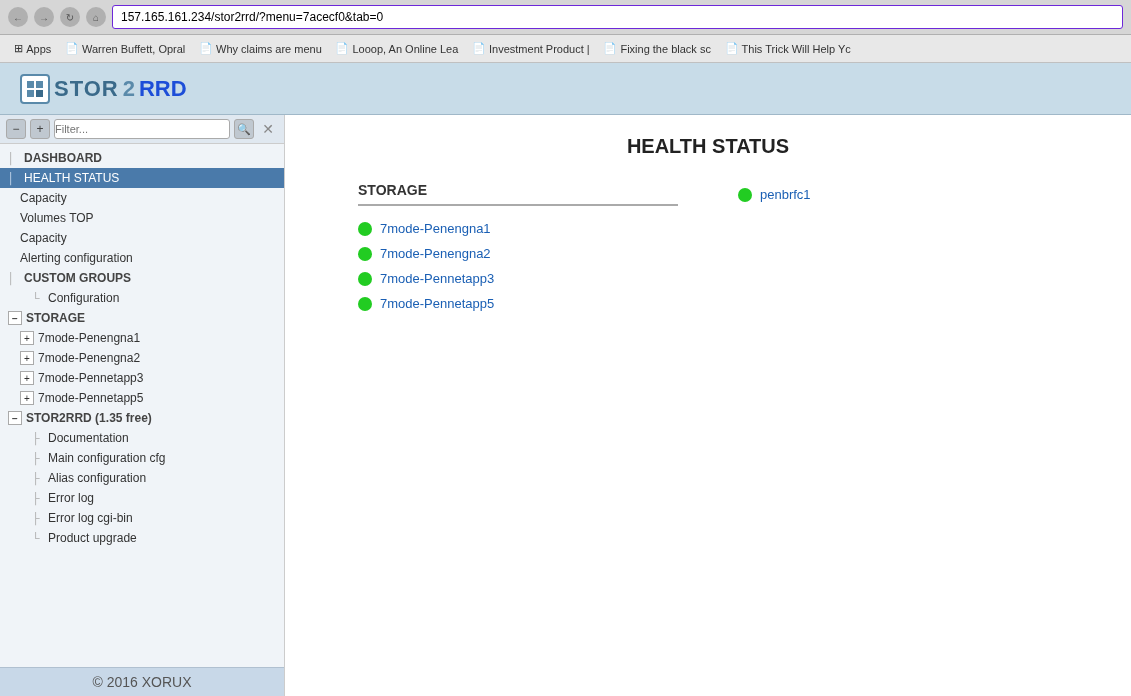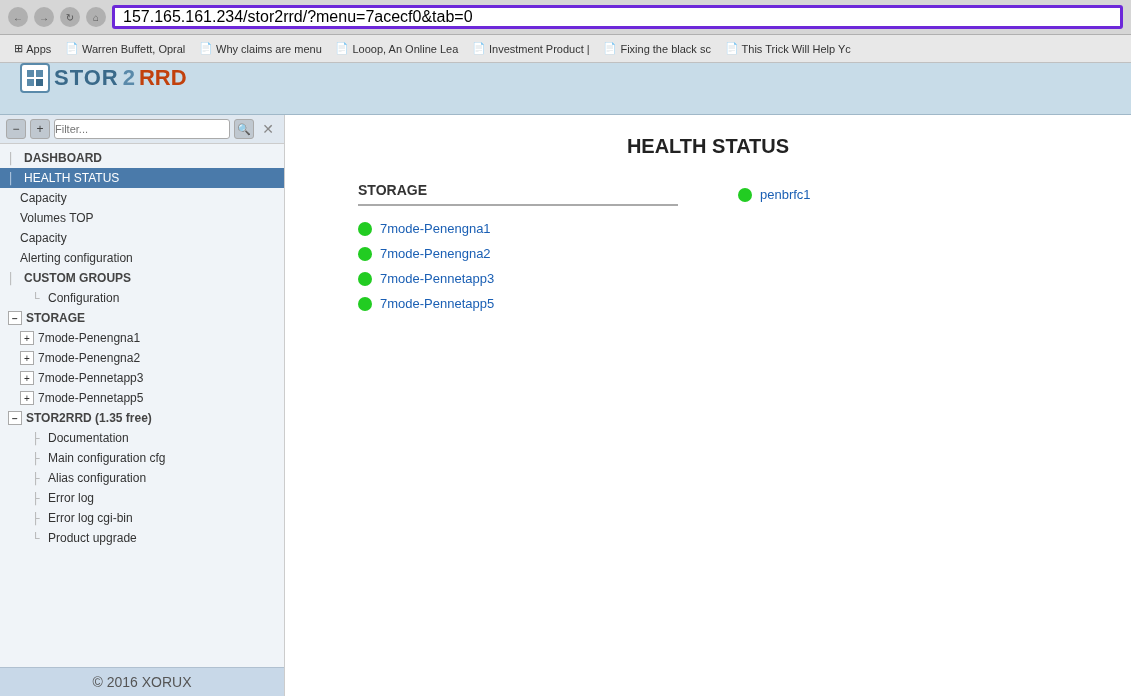--- a/index.html
+++ b/index.html
@@ -21,24 +21,24 @@
       border-radius: 50%;
       border: none;
       cursor: pointer;
       display: flex; align-items: center; justify-content: center;
       font-size: 10px;
       color: #555;
     }
     .address-bar {
       flex: 1;
       height: 24px;
-      border: 3px solid #6d28d9;
+      border: 1px solid #6d28d9;
       border-radius: 3px;
       padding: 0 8px;
-      font-size: 16px;
+      font-size: 12px;
       background: #fff;
     }
     .bookmarks-bar {
       background: #e8e8e8;
       height: 28px;
       display: flex;
       align-items: center;
       padding: 0 8px;
       gap: 2px;
       border-bottom: 1px solid #c0c0c0;
@@ -63,39 +63,39 @@
       display: flex;
       flex-direction: column;
       height: calc(696px - 63px);
     }
 
     
     .logo-bar {
       background: #c8dce8;
       height: 52px;
       display: flex;
-      align-items: flex-start;
+      align-items: center;
       padding: 0 20px;
       border-bottom: 1px solid #a0b8c8;
     }
     .logo {
       display: flex;
       align-items: center;
       gap: 4px;
     }
     .logo-stor {
       font-size: 22px;
       font-weight: bold;
       color: #3a6a8a;
       letter-spacing: 1px;
     }
     .logo-rrd {
       font-size: 22px;
       font-weight: bold;
-      color: #c2410c;
+      color: #1d4ed8;
     }
     .logo-icon {
       width: 30px; height: 30px;
       background: #fff;
       border: 2px solid #5a8aaa;
       border-radius: 4px;
       display: flex; align-items: center; justify-content: center;
       font-size: 14px; font-weight: bold; color: #3a6a8a;
     }
 

